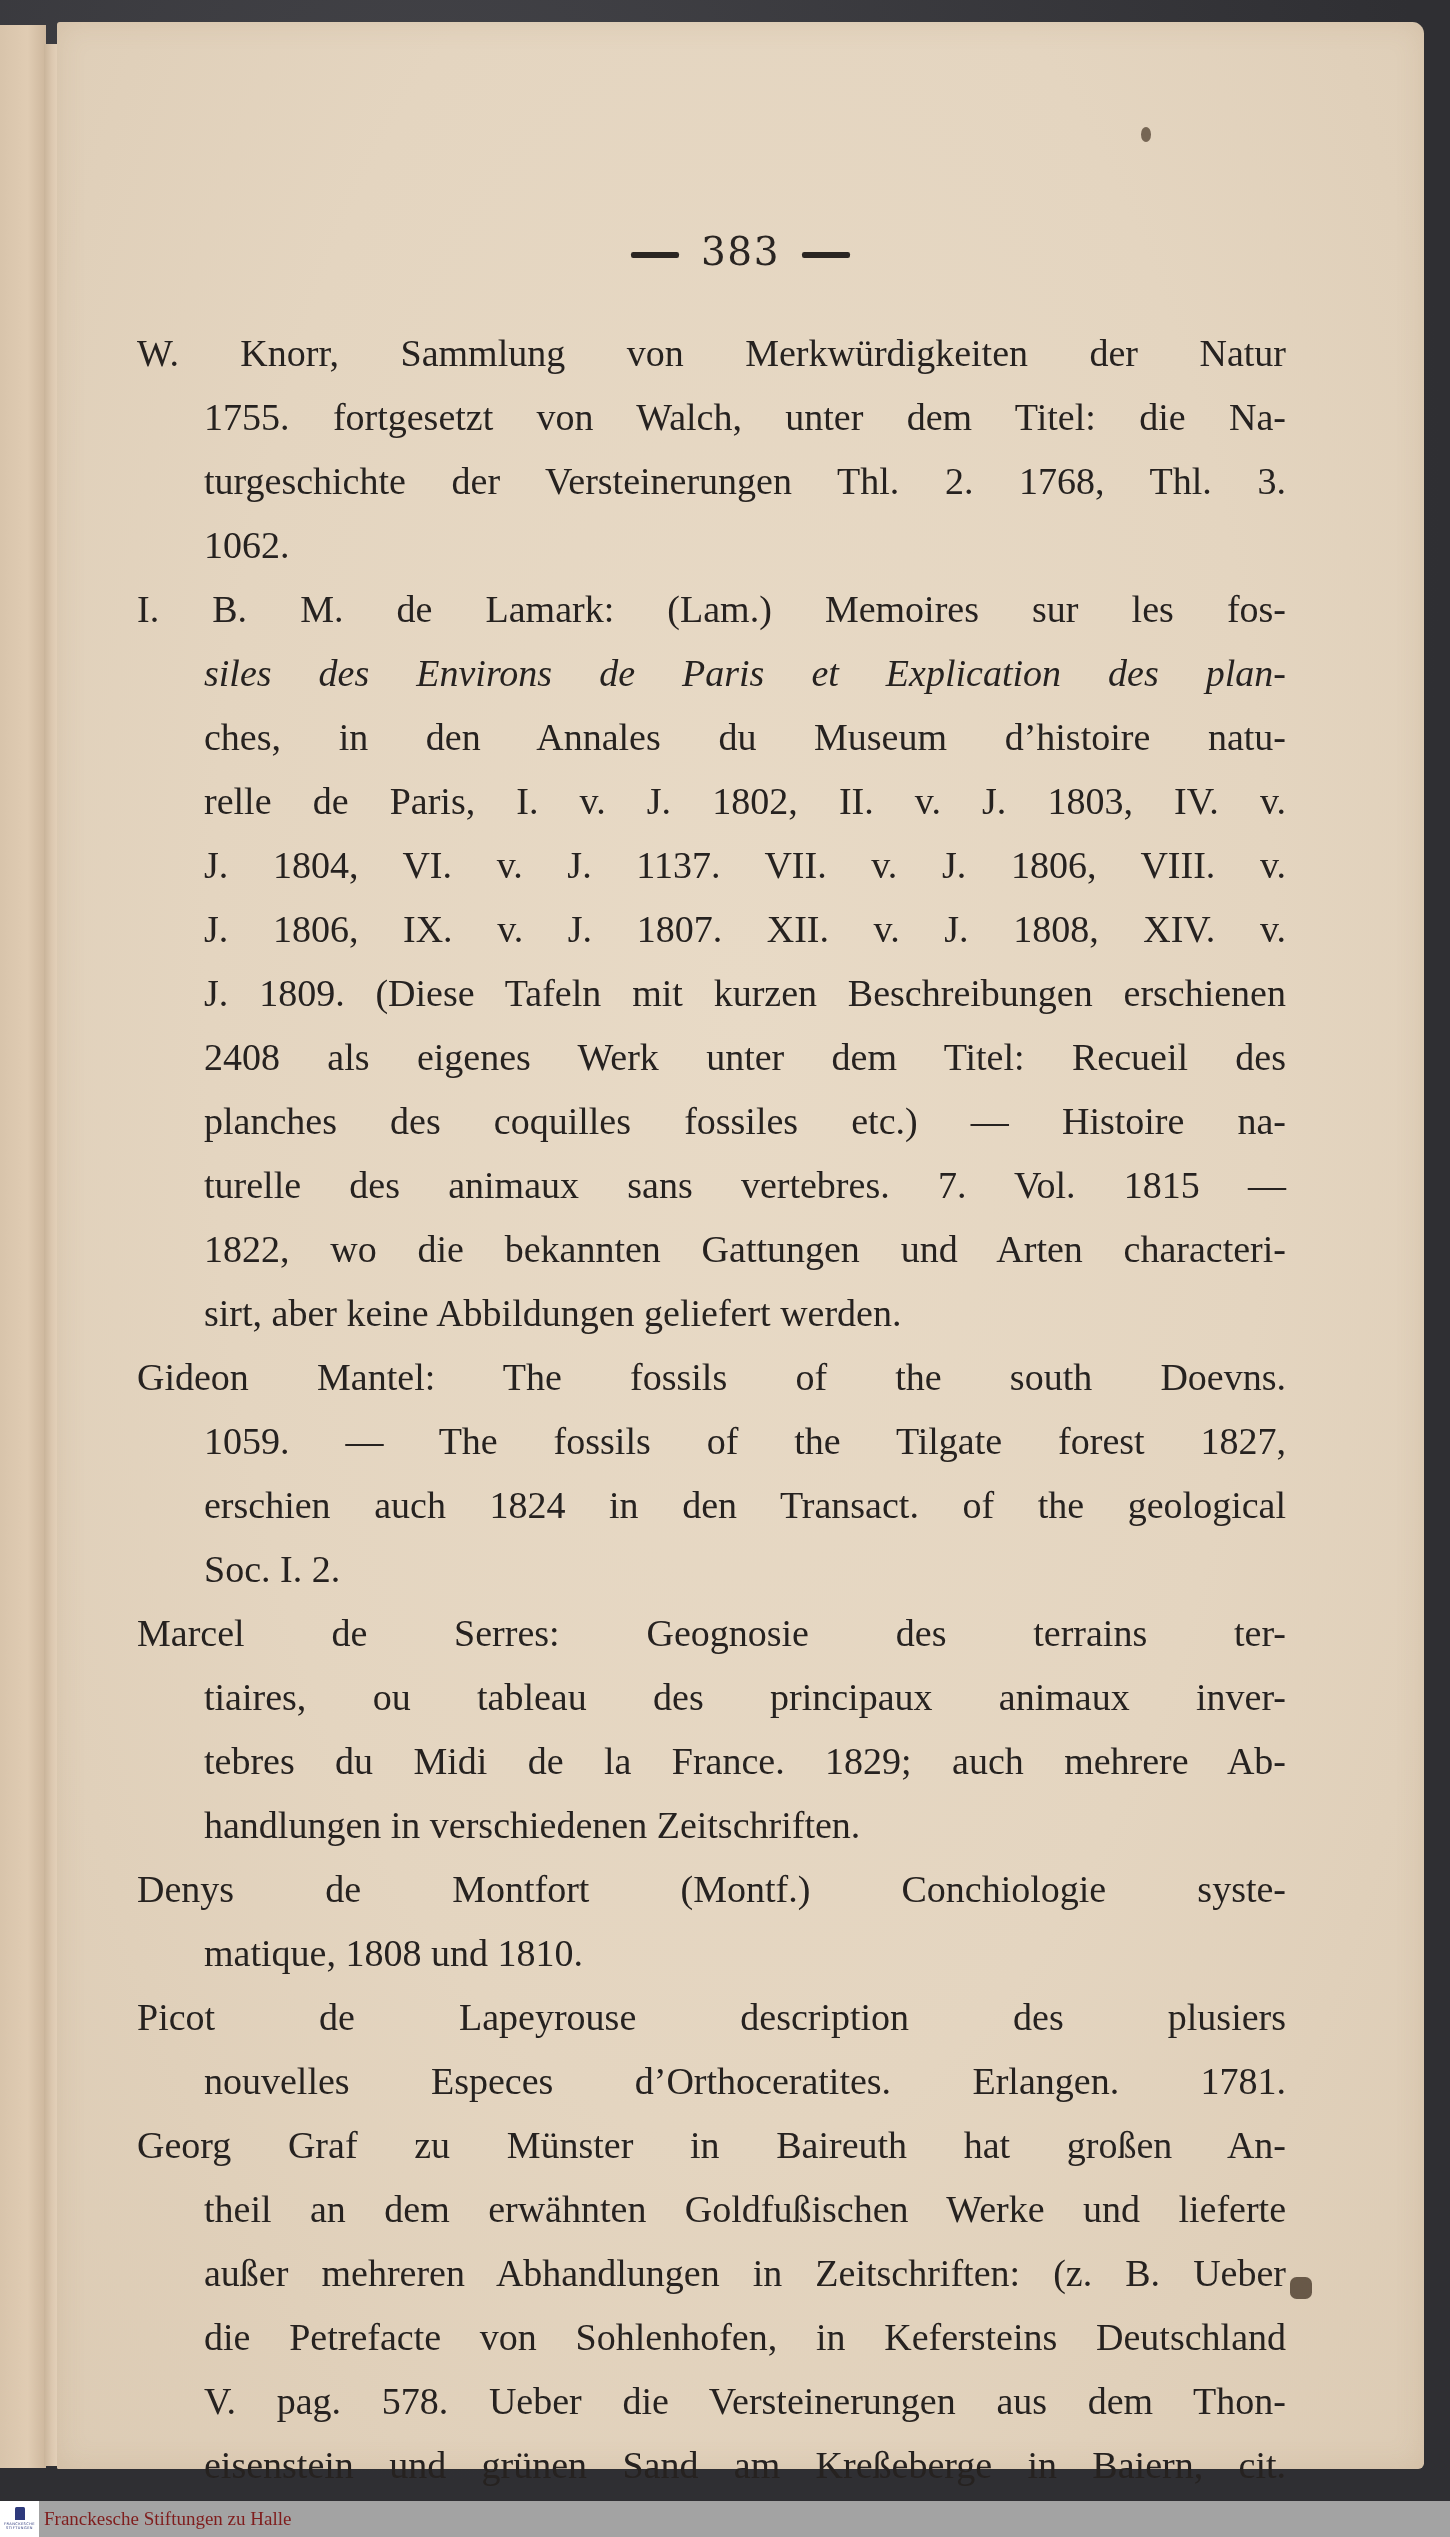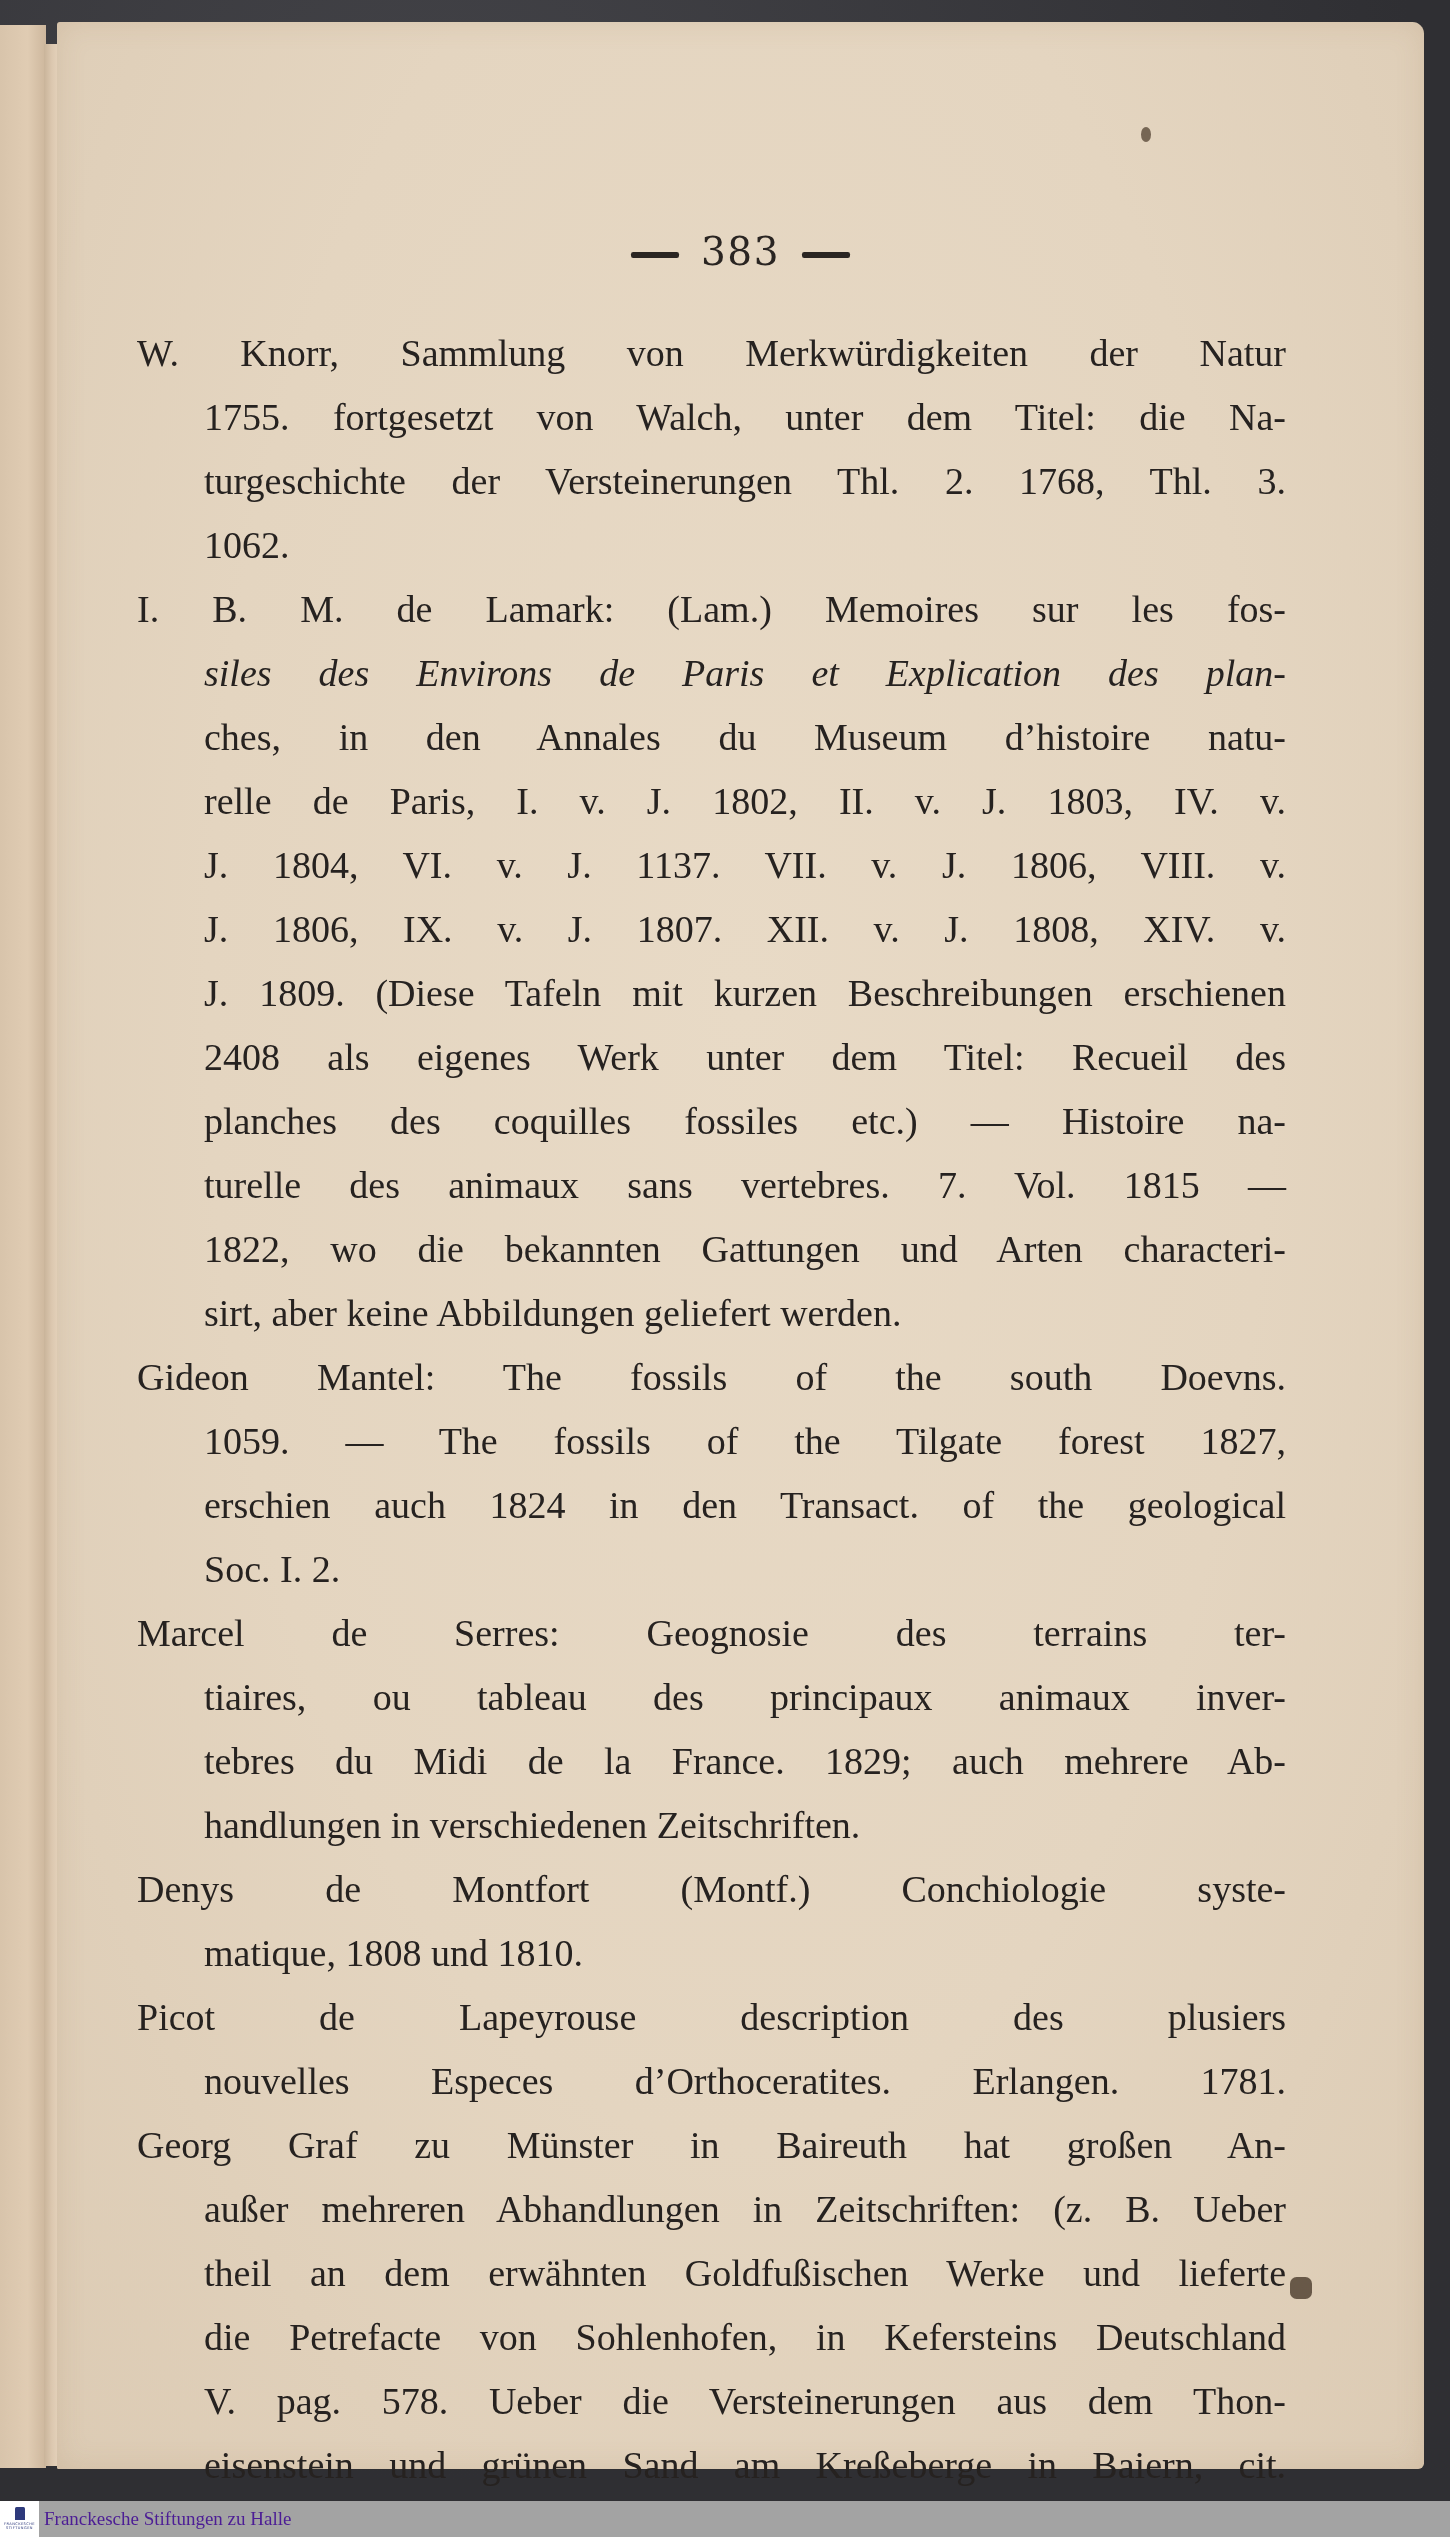--- a/index.html
+++ b/index.html
@@ -48,21 +48,21 @@
     position:absolute; left:0; top:2501px; width:1450px; height:36px;
     background:#a3a3a3;
   }
   .footer-logo {
     position:absolute; left:0; top:0; width:39px; height:36px; background:#ffffff;
     display:flex; flex-direction:column; align-items:center; justify-content:center;
   }
   .footer-logo .glyph { width:10px; height:13px; background:#2e3a7c; border-radius:1.5px 1.5px 0 0; margin-bottom:1.5px; }
   .footer-logo .mini { font-family:"DejaVu Sans", sans-serif; font-size:3.6px; color:#2e3a7c; letter-spacing:0.4px; line-height:4.4px; }
   .footer-text {
-    position:absolute; left:44px; top:7.3px; font-size:19px; color:#4c1d95;
+    position:absolute; left:44px; top:7.3px; font-size:19px; color:#7f1d1d;
     font-family:"Liberation Serif", serif;
   }
   .speck { position:absolute; background:#5a4a3a; border-radius:50%; opacity:0.8; }
 </style>
 </head>
 <body>
 
 <div class="scan-bg"></div>
 <div class="left-page-edge"></div>
 <div class="gutter"></div>
@@ -95,22 +95,22 @@
       <span class="line hang last" style="padding-left: 38px;">Soc. I. 2.</span>
       <span class="line" style="margin-left: -29px;">Marcel de Serres: Geognosie des terrains ter-</span>
       <span class="line hang" style="padding-left: 38px;">tiaires, ou tableau des principaux animaux inver-</span>
       <span class="line hang" style="padding-left: 38px;">tebres du Midi de la France. 1829; auch mehrere Ab-</span>
       <span class="line hang last" style="padding-left: 38px;">handlungen in verschiedenen Zeitschriften.</span>
       <span class="line" style="margin-left: -29px;">Denys de Montfort (Montf.) Conchiologie syste-</span>
       <span class="line hang last" style="padding-left: 38px;">matique, 1808 und 1810.</span>
       <span class="line" style="margin-left: -29px;">Picot de Lapeyrouse description des plusiers</span>
       <span class="line hang" style="padding-left: 38px;">nouvelles Especes d’Orthoceratites. Erlangen. 1781.</span>
       <span class="line" style="margin-left: -29px;">Georg Graf zu Münster in Baireuth hat großen An-</span>
+      <span class="line hang" style="padding-left: 38px;">theil an dem erwähnten Goldfußischen Werke und lieferte</span>
       <span class="line hang" style="padding-left: 38px;">außer mehreren Abhandlungen in Zeitschriften: (z. B. Ueber</span>
-      <span class="line hang" style="padding-left: 38px;">theil an dem erwähnten Goldfußischen Werke und lieferte</span>
       <span class="line hang" style="padding-left: 38px;">die Petrefacte von Sohlenhofen, in Kefersteins Deutschland</span>
       <span class="line hang" style="padding-left: 38px;">V. pag. 578. Ueber die Versteinerungen aus dem Thon-</span>
       <span class="line hang" style="padding-left: 38px;">eisenstein und grünen Sand am Kreßeberge in Baiern, cit.</span>
       <span class="line hang" style="padding-left: 38px;">loc. VI. pag. 93) Bemerkungen zur nähern Kenntniß</span>
     </div>
 
   <div class="speck" style="left:1084px;top:105px;width:10px;height:14.5px;"></div>
   <div class="speck" style="left:1233px;top:2255px;width:22px;height:22px;border-radius:30%;background:#4a3b2c;"></div>
 </div>
 

